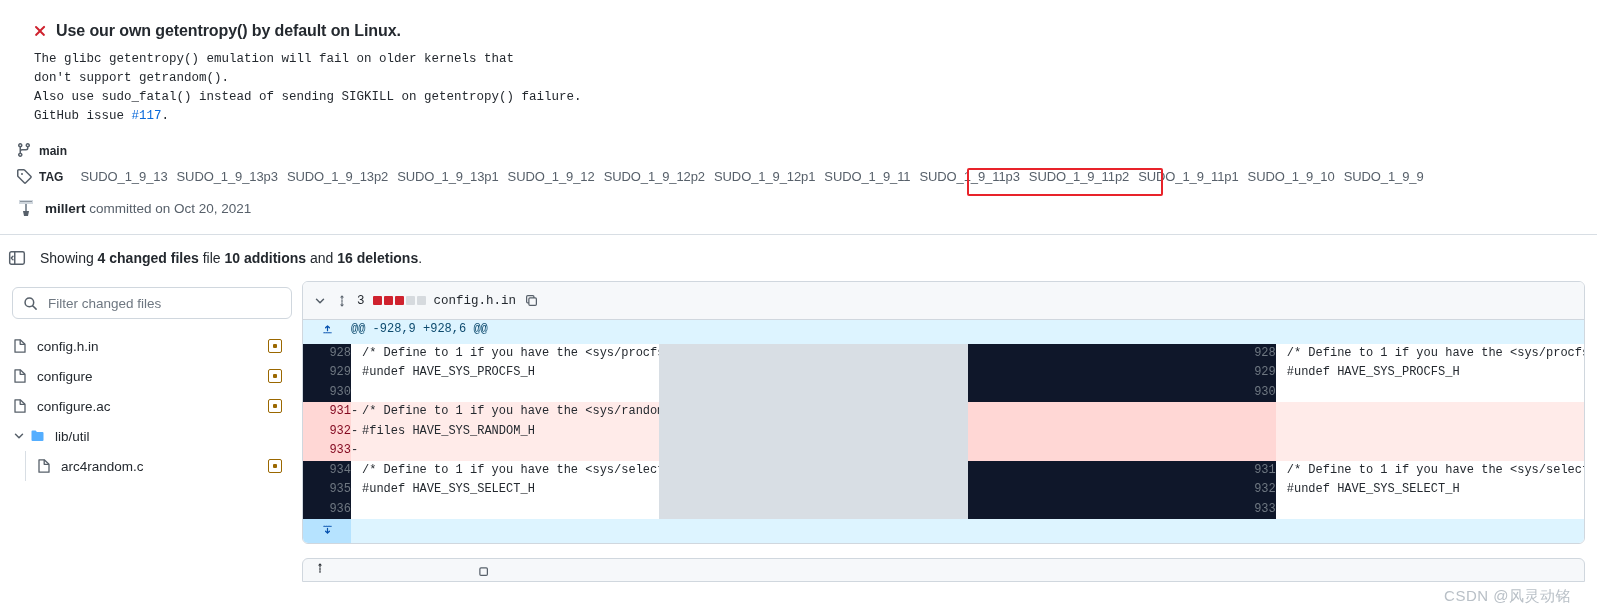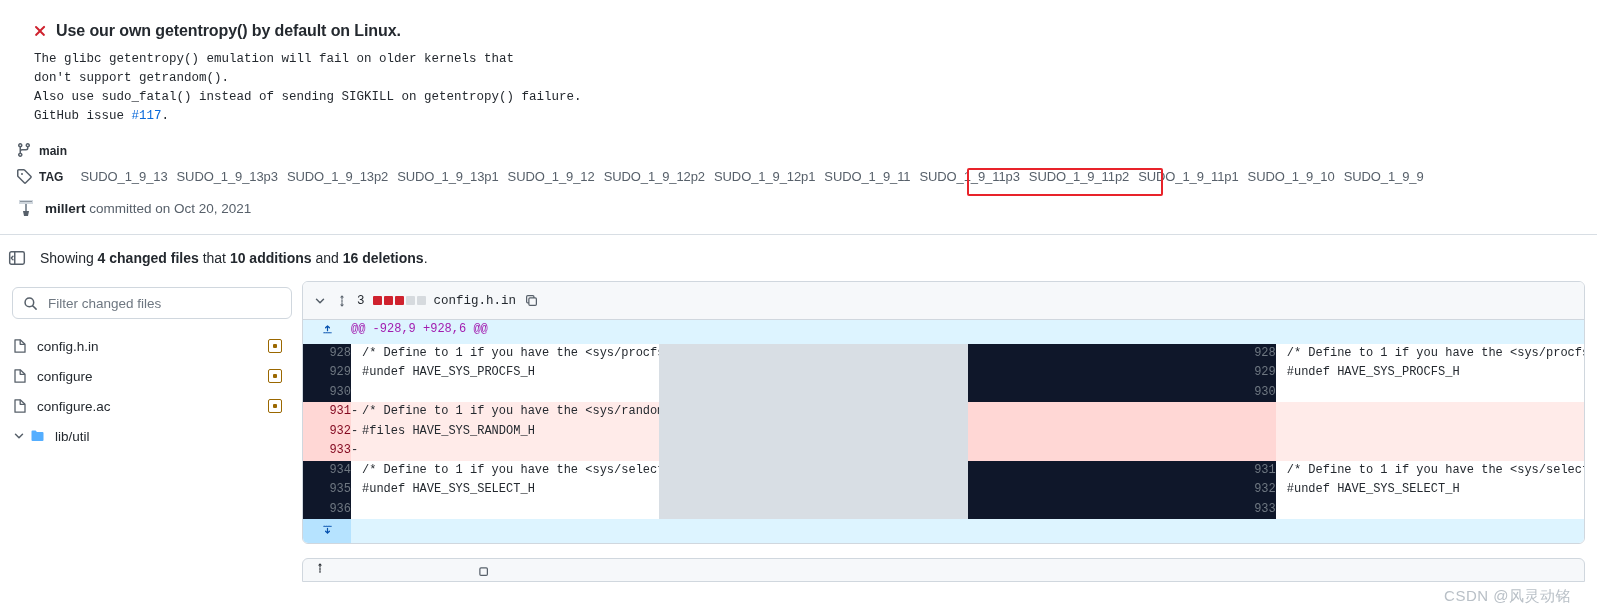--- a/index.html
+++ b/index.html
@@ -268,21 +268,21 @@
     overflow: hidden;
   }
   .code .marker { display: inline-block; width: 11px; color: #24292f; }
 
   tr.hunk .ln {
     background: #ddf4ff;
     position: relative;
   }
   tr.hunk .code {
     background: #ddf4ff;
-    color: #a21caf;
+    color: #0c4a6e;
   }
   .expand-ico {
     display: inline-flex;
     align-items: center;
     justify-content: center;
     width: 100%;
     height: 19.5px;
     color: #0550ae;
   }
   tr.del .ln { background: #ffd7d5; color: #82071e; }
@@ -385,21 +385,21 @@
 <div class="divider"></div>
 
 <div class="showing-bar">
   <span class="panel-toggle-icon">
     <svg viewBox="0 0 16 16" width="18" height="18" aria-hidden="true" fill="none" stroke="currentColor" stroke-width="1.3">
       <rect x="1.5" y="2.5" width="13" height="11" rx="1.5"></rect>
       <line x1="6" y1="2.5" x2="6" y2="13.5"></line>
       <path d="M4.4 6.4 2.9 8l1.5 1.6" stroke-linecap="round" stroke-linejoin="round"></path>
     </svg>
   </span>
-  <span class="showing-text"><span>Showing </span><b>4 changed files</b><span> that </span><b>10 additions</b><span> and </span><b>16 deletions</b><span>.</span></span>
+  <span class="showing-text"><span>Showing </span><b>4 changed files</b><span> file </span><b>10 additions</b><span> and </span><b>16 deletions</b><span>.</span></span>
 </div>
 
 <div class="main-area">
 
   <div class="file-sidebar">
     <div class="filter-box">
       <span class="search-ico">
         <svg viewBox="0 0 16 16" width="15" height="15" aria-hidden="true" fill="none" stroke="currentColor" stroke-width="1.6">
           <circle cx="6.8" cy="6.8" r="4.6"></circle>
           <line x1="10.3" y1="10.3" x2="14" y2="14" stroke-linecap="round"></line>
@@ -449,20 +449,30 @@
           </svg>
         </span>
         <span class="ico">
           <svg viewBox="0 0 16 16" width="16" height="16" aria-hidden="true">
             <path fill="#54aeff" d="M1.5 3.5A1 1 0 0 1 2.5 2.5h3.1l1.3 1.5h5.6a1 1 0 0 1 1 1v7a1 1 0 0 1-1 1h-10a1 1 0 0 1-1-1z"></path>
           </svg>
         </span>
         <span class="label">lib/util</span>
       </div>
 
+      <div class="tree-row tree-indent">
+        <span class="ico">
+          <svg viewBox="0 0 16 16" width="16" height="16" aria-hidden="true" fill="none" stroke="currentColor" stroke-width="1.3">
+            <path d="M3 1.8h5.2L13 6.3v7.9H3z" stroke-linejoin="round"></path>
+            <path d="M8.2 1.8v4.5H13" stroke-linejoin="round"></path>
+          </svg>
+        </span>
+        <span class="label">arc4random.c</span>
+        <span class="mod-badge"></span>
+      </div>
     </div>
   </div>
 
   <div class="diff-col">
     <div class="diff-file">
 
       <div class="diff-file-header">
         <span class="chev">
           <svg viewBox="0 0 16 16" width="14" height="14" aria-hidden="true" fill="none" stroke="currentColor" stroke-width="1.7">
             <path d="M4 6l4 4 4-4" stroke-linecap="round" stroke-linejoin="round"></path>

